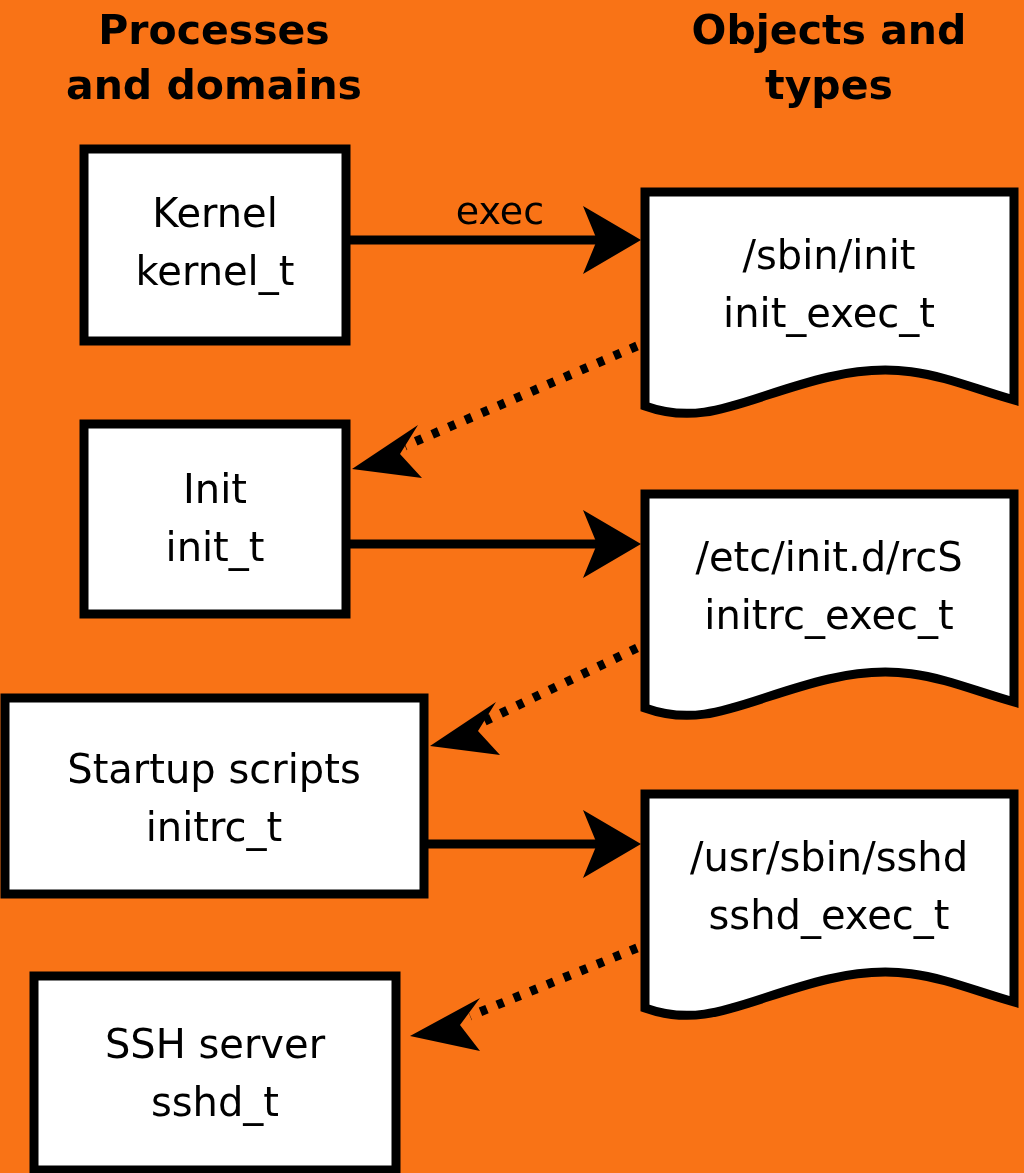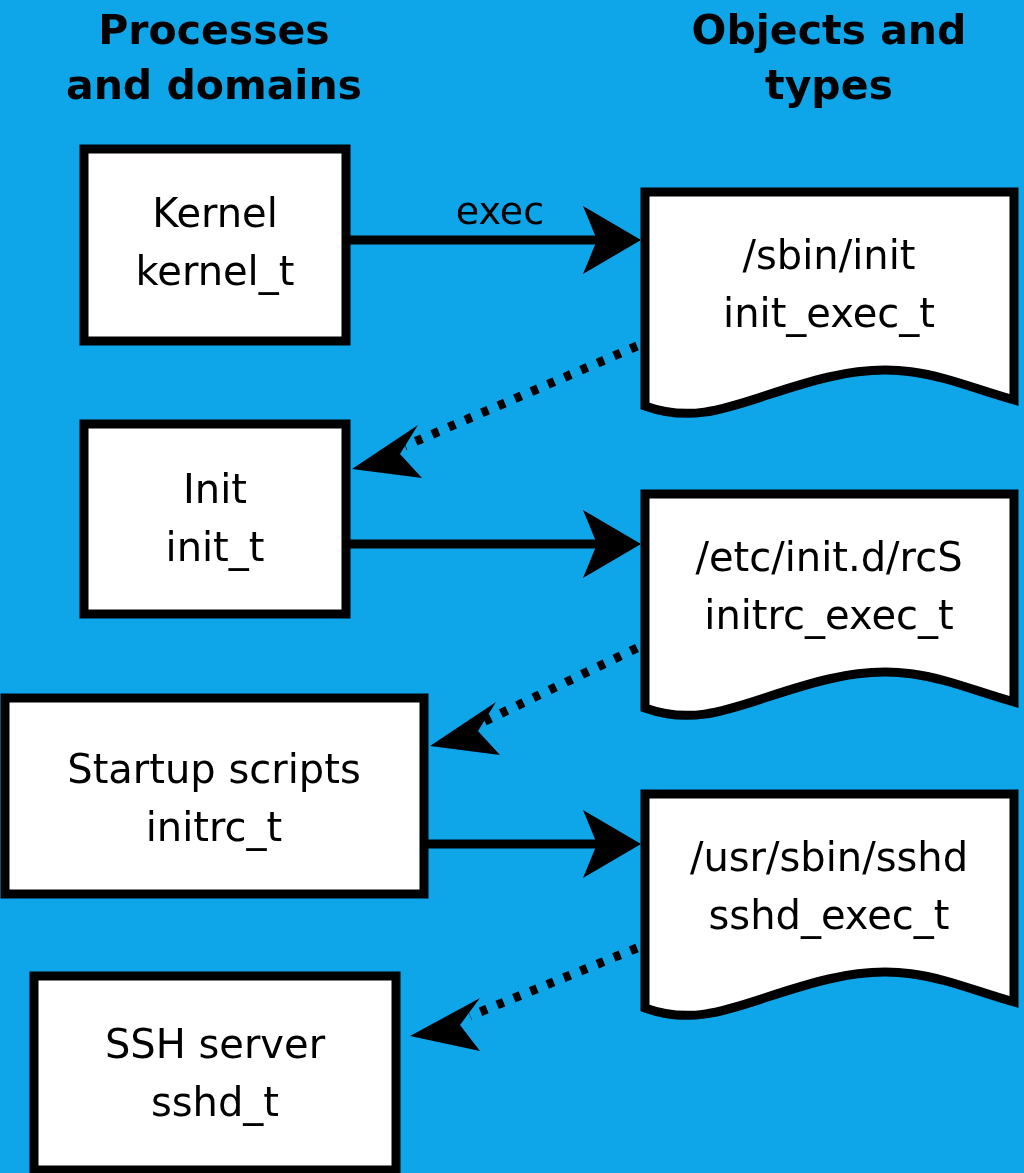--- a/index.html
+++ b/index.html
@@ -10,21 +10,21 @@
   body {
     width: 1024px;
     height: 1173px;
     font-family: "DejaVu Sans", sans-serif;
     overflow: hidden;
   }
   #diagram-root {
     position: relative;
     width: 1024px;
     height: 1173px;
-    background: #0ea5e9;
+    background: #f97316;
   }
   svg.diagram {
     display: block;
     width: 1024px;
     height: 1173px;
   }
   .col-header {
     font-family: "DejaVu Sans", sans-serif;
     font-weight: bold;
     font-size: 41px;

